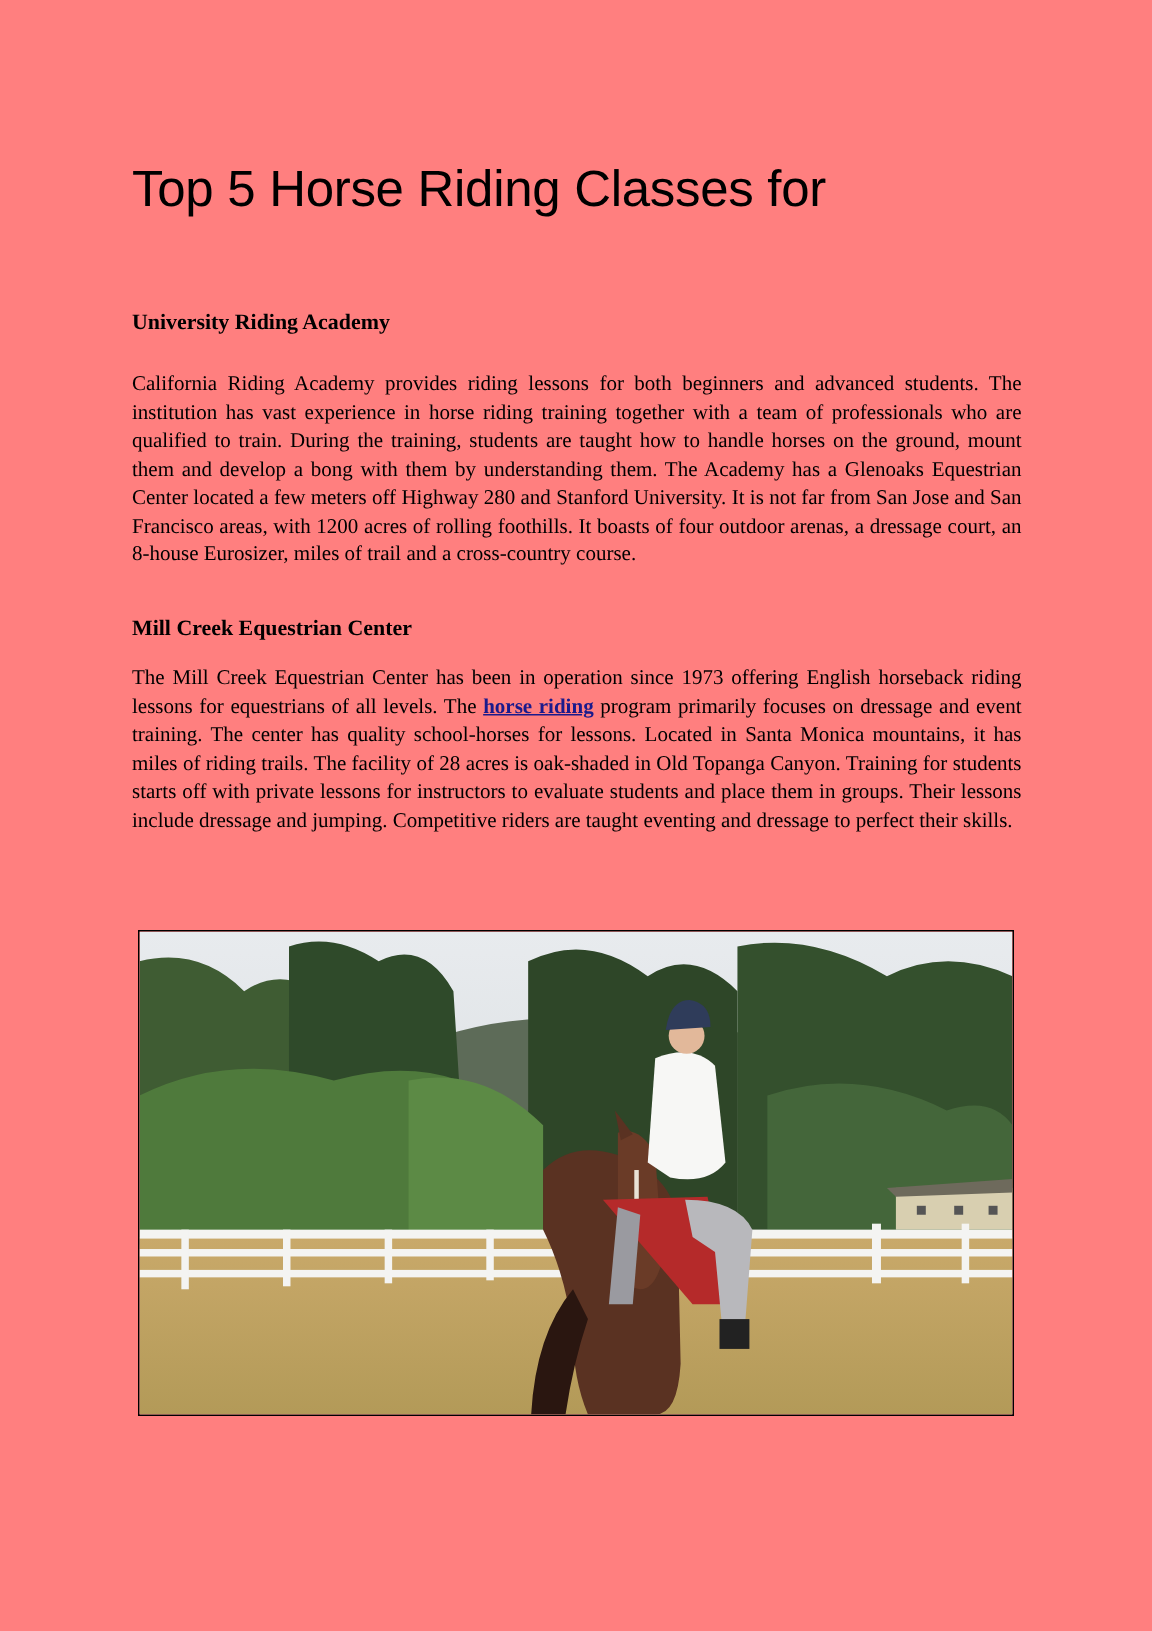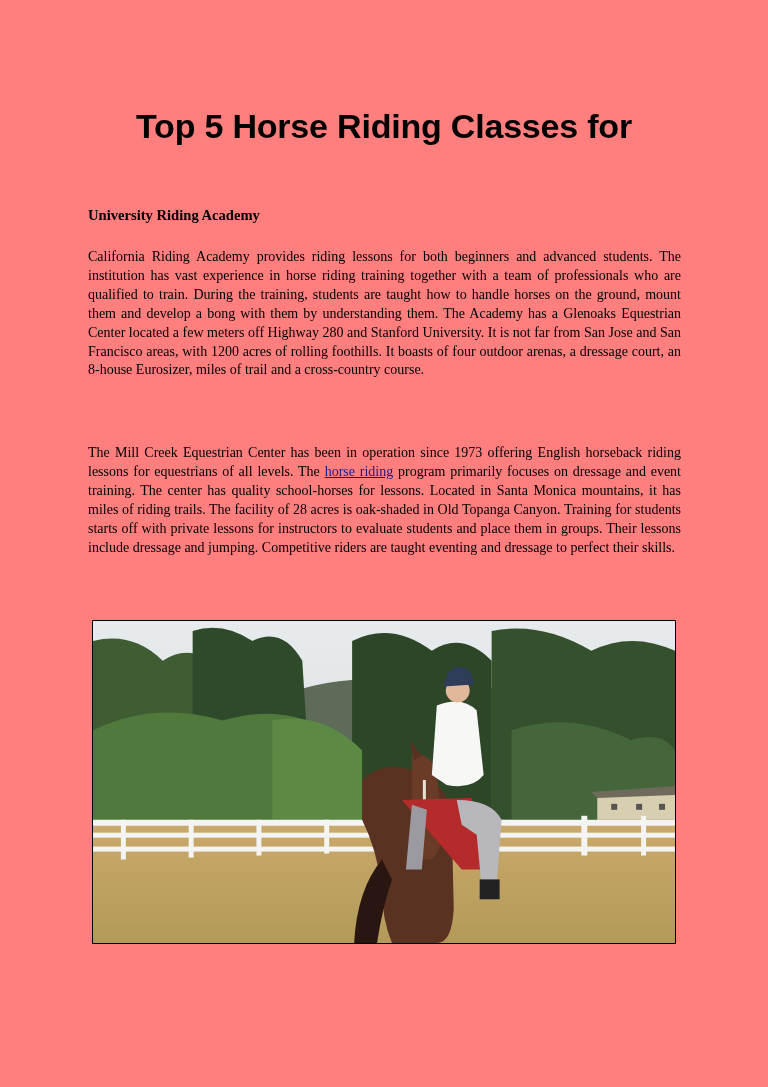--- a/index.html
+++ b/index.html
@@ -7,52 +7,53 @@
     width:768px; height:1087px; overflow:hidden;
     background:#ff7f7f;
     font-family:"Liberation Serif", "DejaVu Serif", serif;
     color:#000;
     position:relative;
   }
   .page { position:absolute; left:0; top:0; width:768px; height:1087px; }
   .title {
     position:absolute; left:88px; width:592px; top:106px;
     font-family:"Liberation Sans", "DejaVu Sans", sans-serif;
-    font-weight:bold; font-size:34px; line-height:41px;
-    text-align:center; letter-spacing:-0.2px;
+    font-weight:normal; font-size:34px; line-height:41px;
+    text-align:left; letter-spacing:-0.2px;
   }
   .heading {
     position:absolute; left:88px;
     font-weight:bold; font-size:14.6px; line-height:18px;
   }
   .para {
     position:absolute; left:88px; width:593px;
     font-size:14px; line-height:18.9px;
     text-align:justify;
   }
-  .link { color:#1a1a8c; font-weight:normal; text-decoration:underline; }
+  .link { color:#1a1a8c; font-weight:bold; text-decoration:underline; }
   .photo {
     position:absolute; left:92px; top:620px; width:584px; height:324px;
     border:1px solid #000; overflow:hidden; box-sizing:border-box;
   }
   .photo svg { display:block; width:100%; height:100%; }
 </style>
 </head>
 <body>
 
 <div class="page">
 
   <div class="title">
     <div>Top 5 Horse Riding Classes for</div>
   </div>
 
   <div class="heading" style="top:206px;">University Riding Academy</div>
 
   <div class="para" style="top:248px;">California Riding Academy provides riding lessons for both beginners and advanced students. The institution has vast experience in horse riding training together with a team of professionals who are qualified to train. During the training, students are taught how to handle horses on the ground, mount them and develop a bong with them by understanding them. The Academy has a Glenoaks Equestrian Center located a few meters off Highway 280 and Stanford University. It is not far from San Jose and San Francisco areas, with 1200 acres of rolling foothills.  It boasts of four outdoor arenas, a dressage court, an 8-house Eurosizer, miles of trail and a cross-country course.</div>
 
+  <div class="heading" style="top:410px;">Mill Creek Equestrian Center</div>
 
   <div class="para" style="top:444px;"><span>The Mill Creek Equestrian Center has been in operation since 1973 offering English horseback riding lessons for equestrians of all levels. The </span><a class="link" href="#">horse riding</a><span> program primarily focuses on dressage and event training. The center has quality school-horses for lessons. Located in Santa Monica mountains, it has miles of riding trails. The facility of 28 acres is oak-shaded in Old Topanga Canyon. Training for students starts off with private lessons for instructors to evaluate students and place them in groups.  Their lessons include dressage and jumping. Competitive riders are taught eventing and dressage to perfect their skills.</span></div>
 
   <div class="photo">
     <svg viewBox="0 0 584 324" preserveAspectRatio="none">
       <defs>
         <linearGradient id="sky" x1="0" y1="0" x2="0" y2="1">
           <stop offset="0" stop-color="#e8ebee"></stop>
           <stop offset="1" stop-color="#cfd5d8"></stop>
         </linearGradient>

